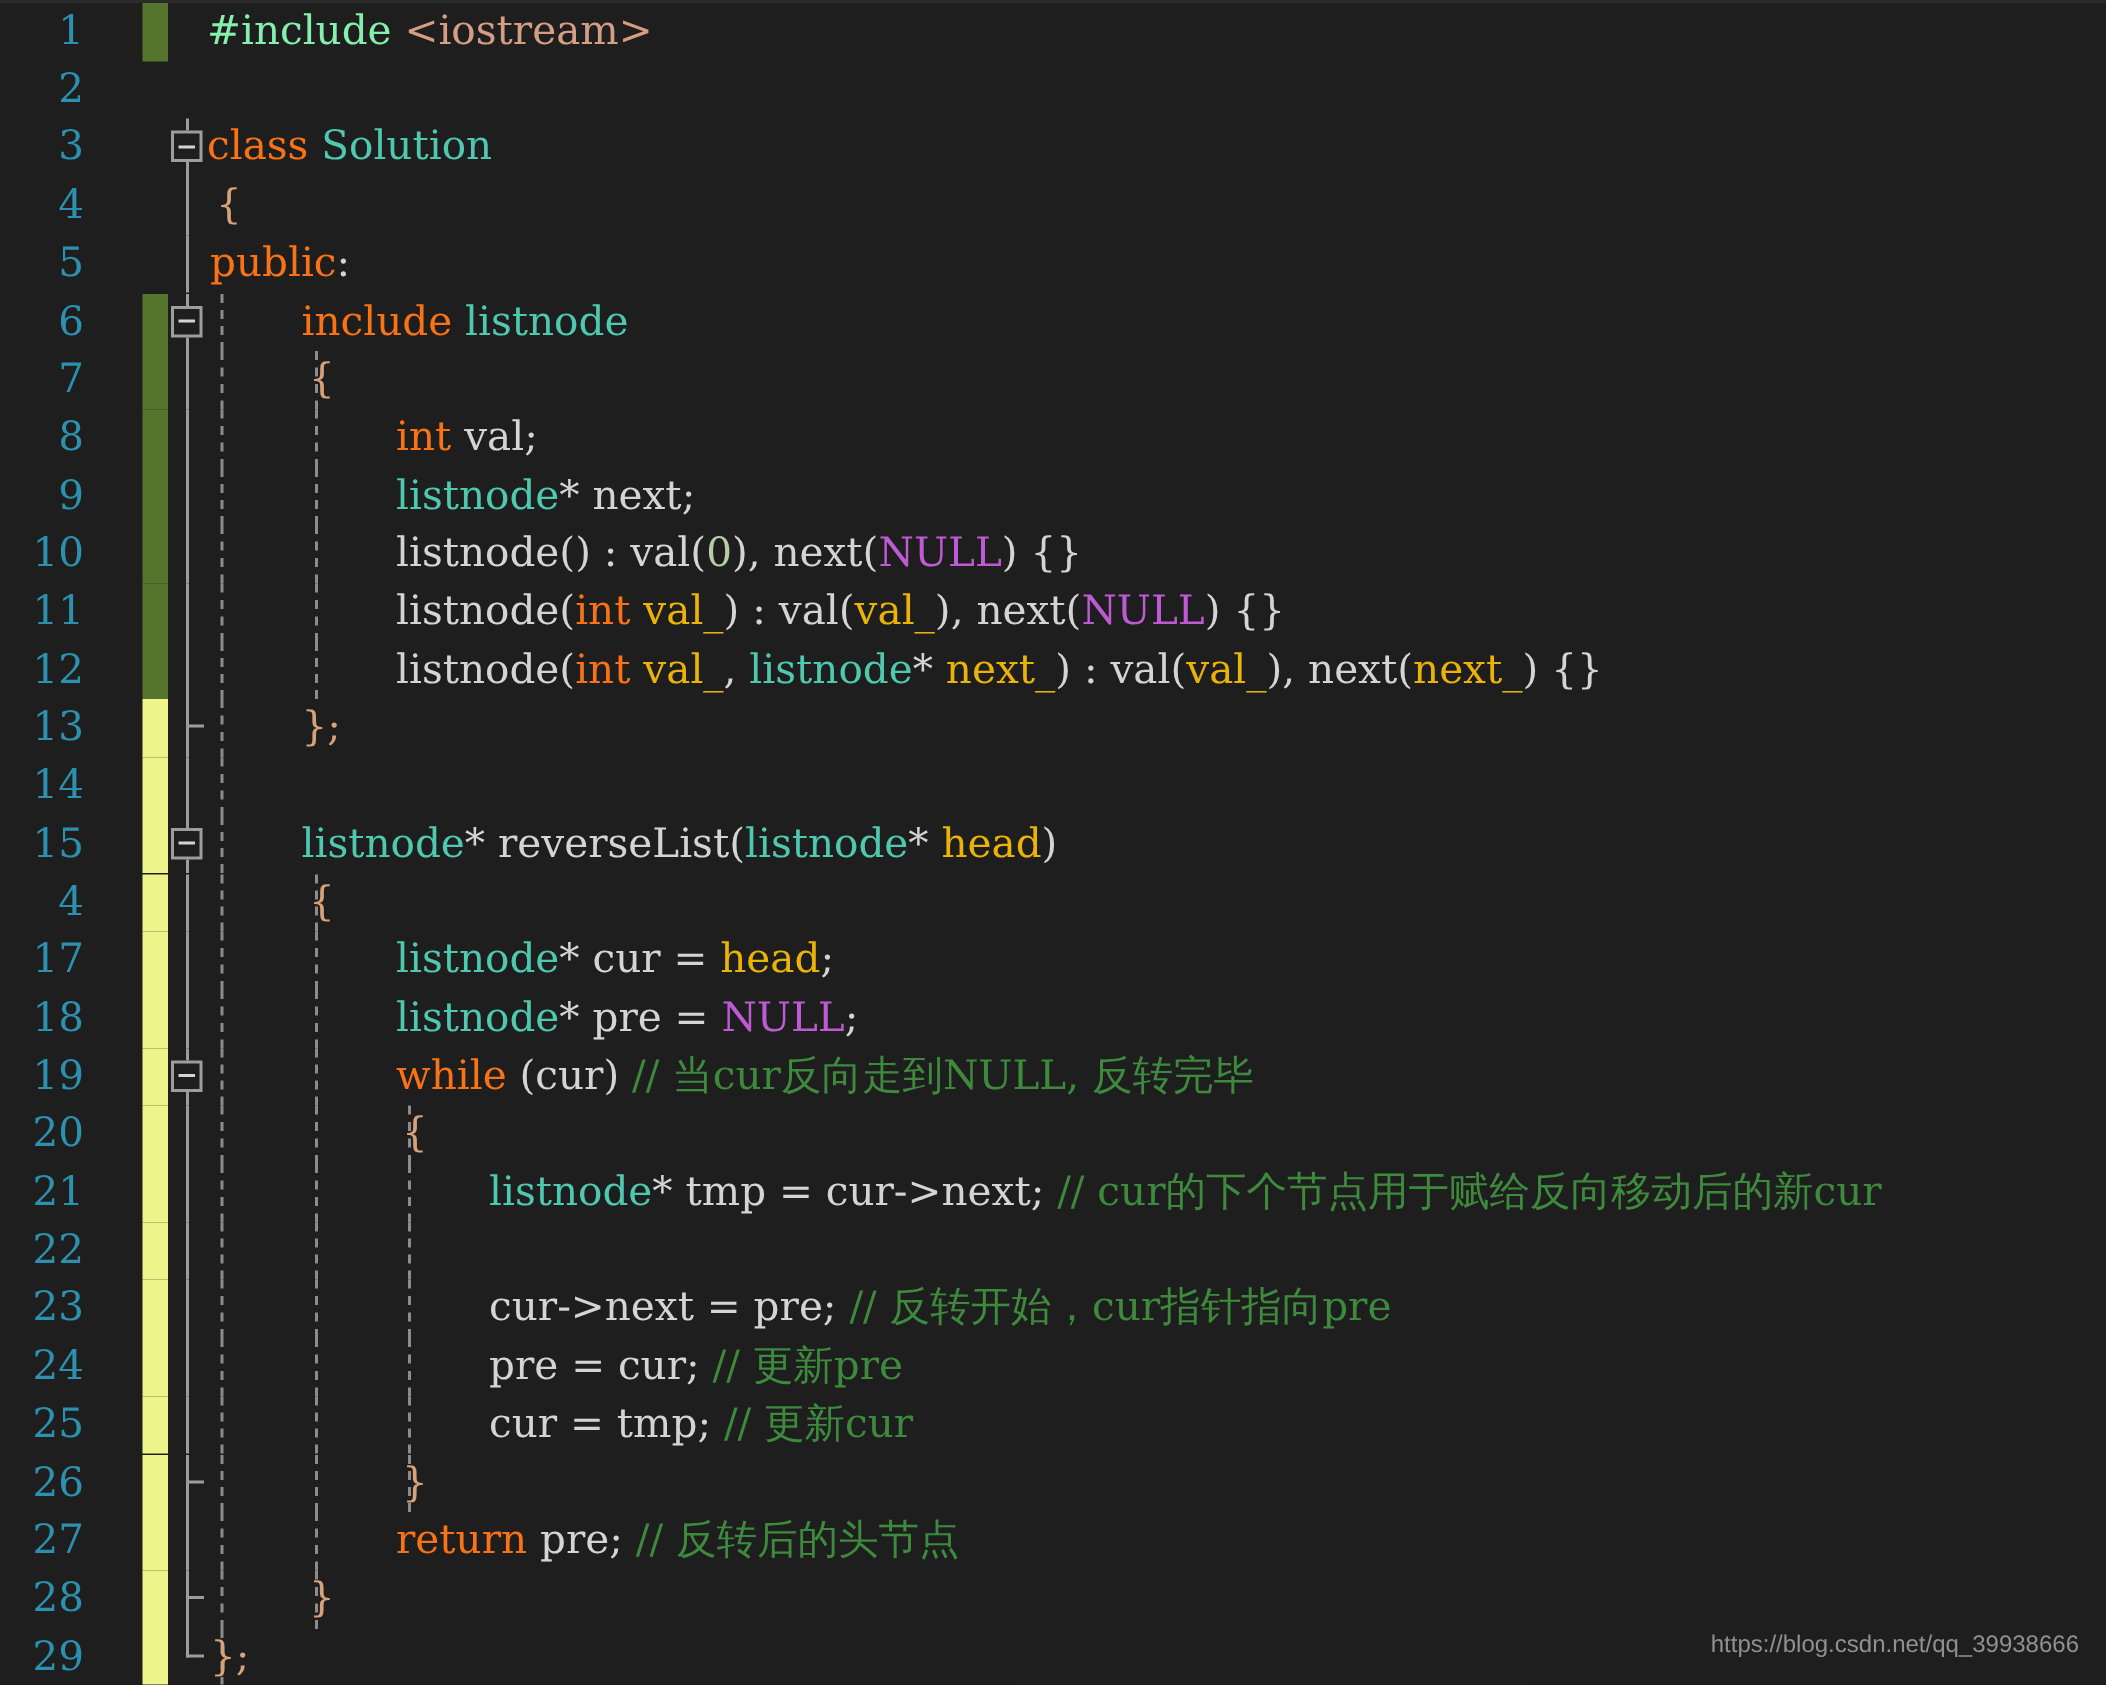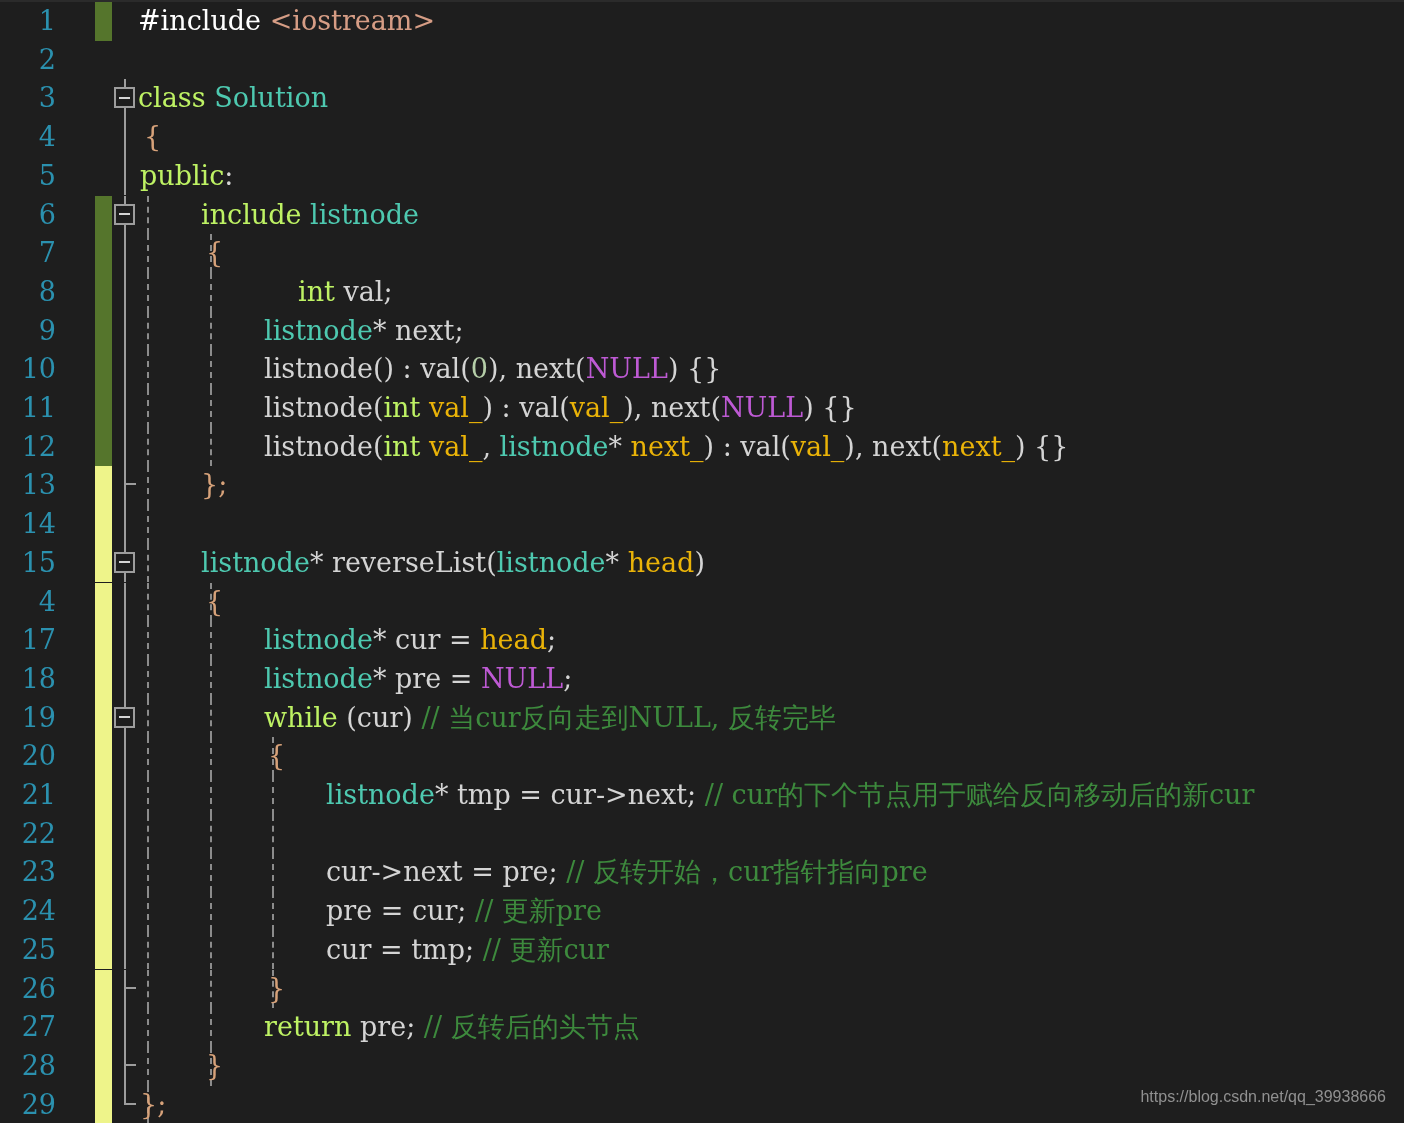--- a/index.html
+++ b/index.html
@@ -73,23 +73,23 @@
   
   .code{
     position:absolute;left:0;top:0;
     font-size:27px;
     line-height:38.7px;
     color:#d4d4d4;
     font-family:"DejaVu Serif","Liberation Serif",serif;
     letter-spacing:0px;
   }
   
-  .kw   {color:#bef264;}           
+  .kw   {color:#f97316;}           
   .type {color:#4ec9b0;}           
-  .pre  {color:#ffffff;text-align:right;}           
+  .pre  {color:#86efac;text-align:right;}           
   .str  {color:#d69d85;}           
   .mac  {color:#be5ad4;}           
   .num  {color:#b5cea8;}           
   .var  {color:#eab308;}           
   .fn   {color:#d4d4d4;}           
   .cmt  {color:#3d8a3d;}           
   .punc {color:#d4d4d4;}
   .brace{color:#d7a27a;}
 
   
@@ -107,21 +107,21 @@
 <div id="editor">
   <div class="top-rule"></div>
   <div id="rows">
       <div class="row" style="top: 2px; position: absolute; left: 0px; width: 1404px;"><div class="lineno">1</div><div class="chg green"></div><div class="code" style="left: 138px;"><span class="pre">#include</span><span class="punc"> </span><span class="str">&lt;iostream&gt;</span></div></div>
       <div class="row" style="top: 40.7px; position: absolute; left: 0px; width: 1404px;"><div class="lineno">2</div><div class="chg none"></div></div>
       <div class="row" style="top: 79.4px; position: absolute; left: 0px; width: 1404px;"><div class="lineno">3</div><div class="chg none"></div><div class="foldline"></div><div class="foldbox"></div><div class="code" style="left: 138px;"><span class="kw">class</span><span class="punc"> </span><span class="type">Solution</span></div></div>
       <div class="row" style="top: 118.1px; position: absolute; left: 0px; width: 1404px;"><div class="lineno">4</div><div class="chg none"></div><div class="foldline"></div><div class="code" style="left: 144px;"><span class="brace">{</span></div></div>
       <div class="row" style="top: 156.8px; position: absolute; left: 0px; width: 1404px;"><div class="lineno">5</div><div class="chg none"></div><div class="foldline"></div><div class="code" style="left: 140px;"><span class="kw">public</span><span class="punc">:</span></div></div>
       <div class="row" style="top: 195.5px; position: absolute; left: 0px; width: 1404px;"><div class="lineno">6</div><div class="chg green"></div><div class="foldline"></div><div class="foldbox"></div><div class="guide" style="left: 147px;"></div><div class="code" style="left: 201px;"><span class="kw">include</span><span class="punc"> </span><span class="type">listnode</span></div></div>
       <div class="row" style="top: 234.2px; position: absolute; left: 0px; width: 1404px;"><div class="lineno">7</div><div class="chg green"></div><div class="foldline"></div><div class="guide" style="left: 147px;"></div><div class="guide" style="left: 210px;"></div><div class="code" style="left: 206px;"><span class="brace">{</span></div></div>
-      <div class="row" style="top: 272.9px; position: absolute; left: 0px; width: 1404px;"><div class="lineno">8</div><div class="chg green"></div><div class="foldline"></div><div class="guide" style="left: 147px;"></div><div class="guide" style="left: 210px;"></div><div class="code" style="left: 264px; margin-left: 34px;"><span class="kw">int</span><span class="punc"> val;</span></div></div>
+      <div class="row" style="top: 272.9px; position: absolute; left: 0px; width: 1404px;"><div class="lineno">8</div><div class="chg green"></div><div class="foldline"></div><div class="guide" style="left: 147px;"></div><div class="guide" style="left: 210px;"></div><div class="code" style="left: 264px;"><span class="kw">int</span><span class="punc"> val;</span></div></div>
       <div class="row" style="top: 311.6px; position: absolute; left: 0px; width: 1404px;"><div class="lineno">9</div><div class="chg green"></div><div class="foldline"></div><div class="guide" style="left: 147px;"></div><div class="guide" style="left: 210px;"></div><div class="code" style="left: 264px;"><span class="type">listnode</span><span class="punc">* next;</span></div></div>
       <div class="row" style="top: 350.3px; position: absolute; left: 0px; width: 1404px;"><div class="lineno">10</div><div class="chg green"></div><div class="foldline"></div><div class="guide" style="left: 147px;"></div><div class="guide" style="left: 210px;"></div><div class="code" style="left: 264px;"><span class="fn">listnode</span><span class="punc">() : val(</span><span class="num">0</span><span class="punc">), next(</span><span class="mac">NULL</span><span class="punc">) {}</span></div></div>
       <div class="row" style="top: 389px; position: absolute; left: 0px; width: 1404px;"><div class="lineno">11</div><div class="chg green"></div><div class="foldline"></div><div class="guide" style="left: 147px;"></div><div class="guide" style="left: 210px;"></div><div class="code" style="left: 264px;"><span class="fn">listnode</span><span class="punc">(</span><span class="kw">int</span><span class="punc"> </span><span class="var">val_</span><span class="punc">) : val(</span><span class="var">val_</span><span class="punc">), next(</span><span class="mac">NULL</span><span class="punc">) {}</span></div></div>
       <div class="row" style="top: 427.7px; position: absolute; left: 0px; width: 1404px;"><div class="lineno">12</div><div class="chg green"></div><div class="foldline"></div><div class="guide" style="left: 147px;"></div><div class="guide" style="left: 210px;"></div><div class="code" style="left: 264px;"><span class="fn">listnode</span><span class="punc">(</span><span class="kw">int</span><span class="punc"> </span><span class="var">val_</span><span class="punc">, </span><span class="type">listnode</span><span class="punc">* </span><span class="var">next_</span><span class="punc">) : val(</span><span class="var">val_</span><span class="punc">), next(</span><span class="var">next_</span><span class="punc">) {}</span></div></div>
       <div class="row" style="top: 466.4px; position: absolute; left: 0px; width: 1404px;"><div class="lineno">13</div><div class="chg yellow"></div><div class="foldline "></div><div class="foldtick"></div><div class="guide" style="left: 147px;"></div><div class="code" style="left: 201px;"><span class="brace">};</span></div></div>
       <div class="row" style="top: 505.1px; position: absolute; left: 0px; width: 1404px; padding-left: 36px;"><div class="lineno">14</div><div class="chg yellow"></div><div class="foldline"></div><div class="guide" style="left: 147px;"></div></div>
       <div class="row" style="top: 543.8px; position: absolute; left: 0px; width: 1404px;"><div class="lineno">15</div><div class="chg yellow"></div><div class="foldline"></div><div class="foldbox"></div><div class="guide" style="left: 147px;"></div><div class="code" style="left: 201px;"><span class="type">listnode</span><span class="punc">* </span><span class="fn">reverseList</span><span class="punc">(</span><span class="type">listnode</span><span class="punc">* </span><span class="var">head</span><span class="punc">)</span></div></div>
       <div class="row" style="top: 582.5px; position: absolute; left: 0px; width: 1404px;"><div class="lineno">4</div><div class="chg yellow"></div><div class="foldline"></div><div class="guide" style="left: 147px;"></div><div class="guide" style="left: 210px;"></div><div class="code" style="left: 206px;"><span class="brace">{</span></div></div>
       <div class="row" style="top: 621.2px; position: absolute; left: 0px; width: 1404px;"><div class="lineno">17</div><div class="chg yellow"></div><div class="foldline"></div><div class="guide" style="left: 147px;"></div><div class="guide" style="left: 210px;"></div><div class="code" style="left: 264px;"><span class="type">listnode</span><span class="punc">* cur = </span><span class="var">head</span><span class="punc">;</span></div></div>
       <div class="row" style="top: 659.9px; position: absolute; left: 0px; width: 1404px;"><div class="lineno">18</div><div class="chg yellow"></div><div class="foldline"></div><div class="guide" style="left: 147px;"></div><div class="guide" style="left: 210px;"></div><div class="code" style="left: 264px;"><span class="type">listnode</span><span class="punc">* pre = </span><span class="mac">NULL</span><span class="punc">;</span></div></div>

